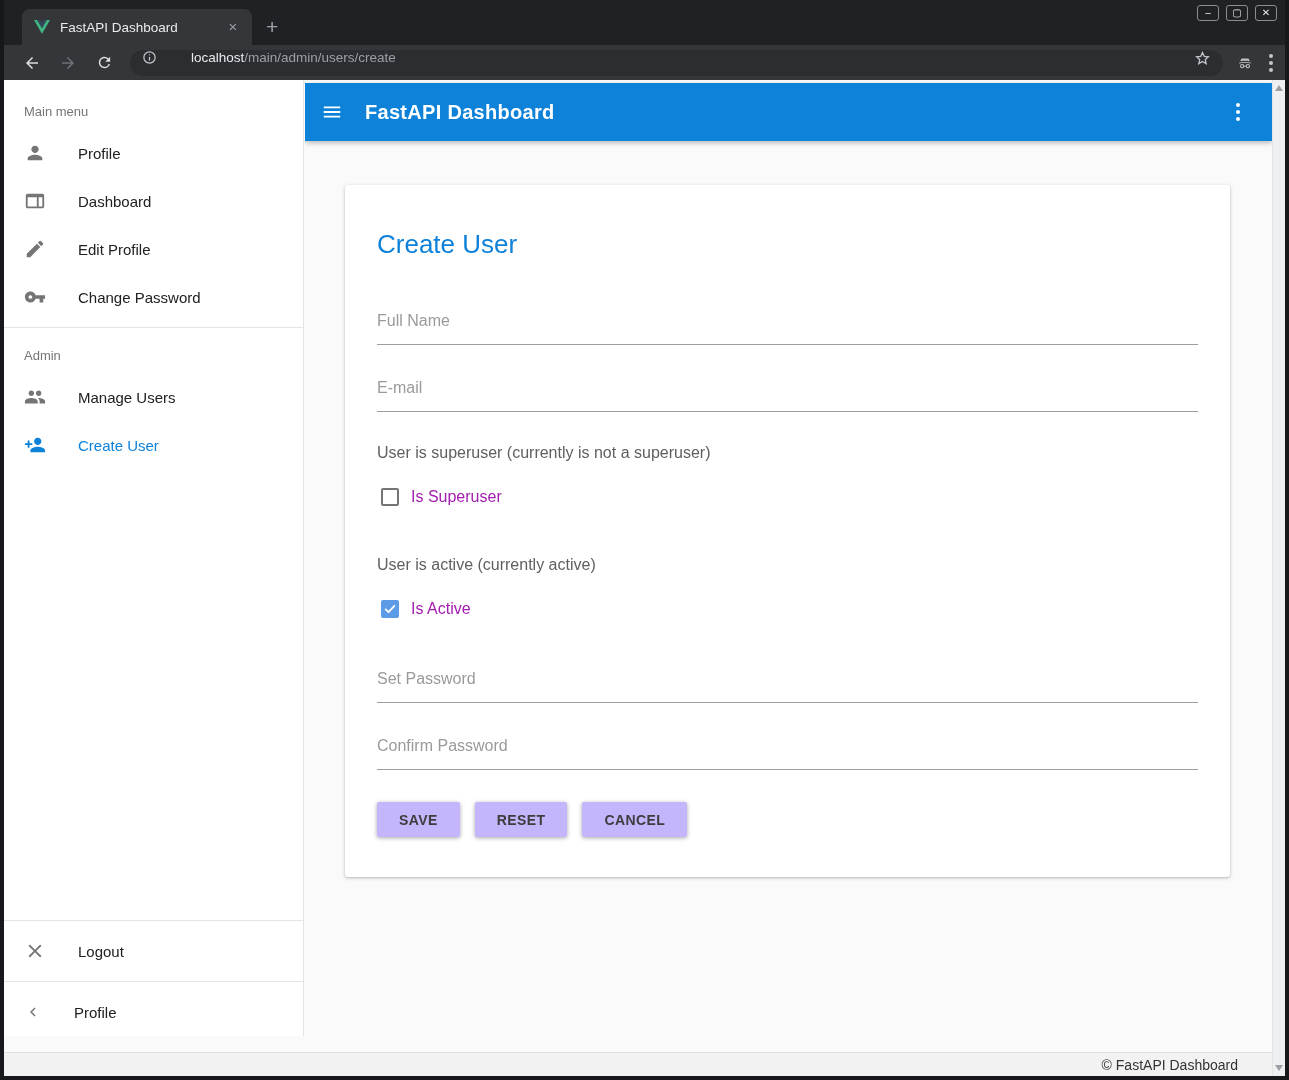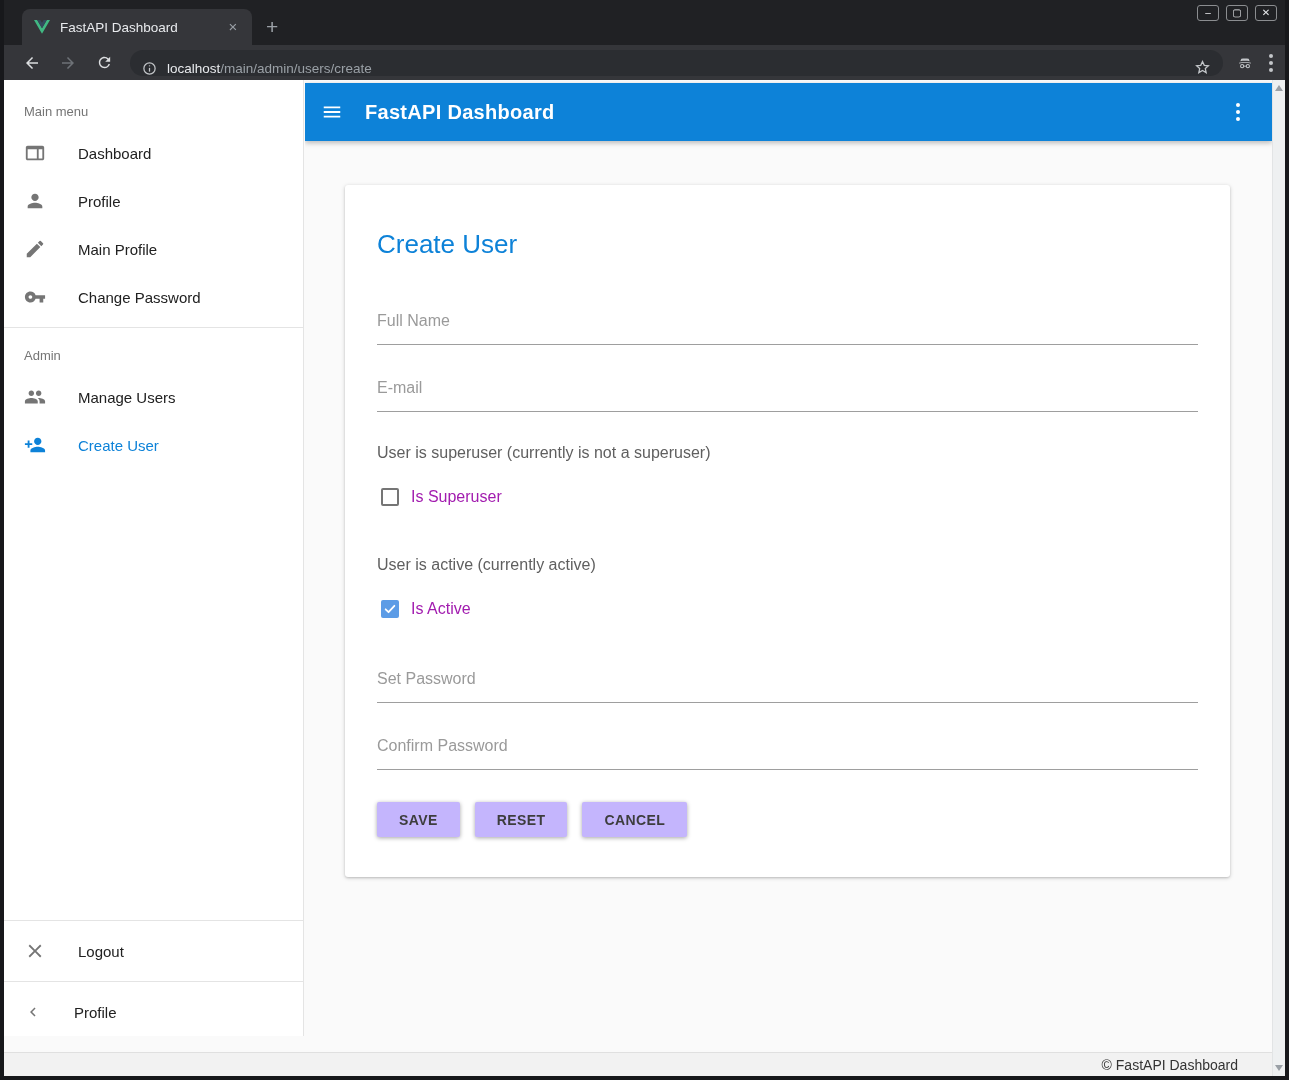--- a/index.html
+++ b/index.html
@@ -16,21 +16,21 @@
   .tab-title { color:#e8eaed; font-size:13.5px; flex:1; margin-left:10px; white-space:nowrap; overflow:hidden; }
   .tab-close { color:#9aa0a6; font-size:15px; width:18px; height:18px; line-height:18px; text-align:center; border-radius:50%; cursor:default; }
   .newtab { color:#9aa0a6; font-size:21px; margin-left:14px; height:36px; display:flex; align-items:center; }
   .win-controls { position:absolute; right:8px; top:5px; display:flex; gap:7px; }
   .win-btn { width:22px; height:16px; border:1px solid #8b8d90; border-radius:3px; color:#e8eaed;
              display:flex; align-items:center; justify-content:center; font-size:10px; line-height:10px; }
 
   .toolbar { height:35px; background:#35363a; display:flex; align-items:center; flex-shrink:0; padding:0 10px; }
   .nav-icon { width:26px; height:26px; display:flex; align-items:center; justify-content:center; margin:0 5px; }
   .omnibox { flex:1; height:26px; background:#2b2d31; border-radius:14px; margin:0 8px; display:flex;
-             align-items:flex-end; padding:0 12px; }
+             align-items:flex-start; padding:0 12px;gap:24px; }
   .omni-url { font-size:13.5px; margin-left:10px; flex:1; white-space:nowrap; overflow:hidden;
               font-family:"Liberation Sans", sans-serif; }
   .omni-host { color:#e8eaed; }
   .omni-path { color:#9aa0a6; }
   .tool-right { display:flex; align-items:center; gap:14px; margin-left:4px; margin-right:2px; }
 
   
   .viewport { flex:1; display:flex; min-height:0; }
   .page { flex:1; position:relative; background:#fafafa; min-width:0; }
 
@@ -154,35 +154,35 @@
   </div>
 
   <div class="viewport">
     <div class="page">
 
       <nav class="sidebar">
         <div class="side-header">Main menu</div>
 
         <div class="side-item">
           <svg viewBox="0 0 24 24">
+              <path d="M12 12c2.21 0 4-1.79 4-4s-1.79-4-4-4-4 1.79-4 4 1.79 4 4 4zm0 2c-2.67 0-8 1.34-8 4v2h16v-2c0-2.66-5.33-4-8-4z"></path>
+            </svg>
+          <span class="lbl">Profile</span>
+        </div>
+        <div class="side-item">
+          <svg viewBox="0 0 24 24">
               <path d="M20 4H4c-1.1 0-2 .9-2 2v12c0 1.1.9 2 2 2h16c1.1 0 2-.9 2-2V6c0-1.1-.9-2-2-2zm0 14h-4V8h4v10zm-6-10v10H4V8h10z"></path>
             </svg>
           <span class="lbl">Dashboard</span>
         </div>
         <div class="side-item">
           <svg viewBox="0 0 24 24">
-              <path d="M12 12c2.21 0 4-1.79 4-4s-1.79-4-4-4-4 1.79-4 4 1.79 4 4 4zm0 2c-2.67 0-8 1.34-8 4v2h16v-2c0-2.66-5.33-4-8-4z"></path>
-            </svg>
-          <span class="lbl">Profile</span>
-        </div>
-        <div class="side-item">
-          <svg viewBox="0 0 24 24">
               <path d="M3 17.25V21h3.75L17.81 9.94l-3.75-3.75L3 17.25zM20.71 7.04a.996.996 0 0 0 0-1.41l-2.34-2.34a.996.996 0 0 0-1.41 0l-1.83 1.83 3.75 3.75 1.83-1.83z"></path>
             </svg>
-          <span class="lbl">Main Profile</span>
+          <span class="lbl">Edit Profile</span>
         </div>
         <div class="side-item">
           <svg viewBox="0 0 24 24">
               <path d="M12.65 10A5.99 5.99 0 0 0 7 6c-3.31 0-6 2.69-6 6s2.69 6 6 6a5.99 5.99 0 0 0 5.65-4H17v4h4v-4h2v-4H12.65zM7 14c-1.1 0-2-.9-2-2s.9-2 2-2 2 .9 2 2-.9 2-2 2z"></path>
             </svg>
           <span class="lbl">Change Password</span>
         </div>
 
         <div class="divider"></div>
         <div class="side-header">Admin</div>

